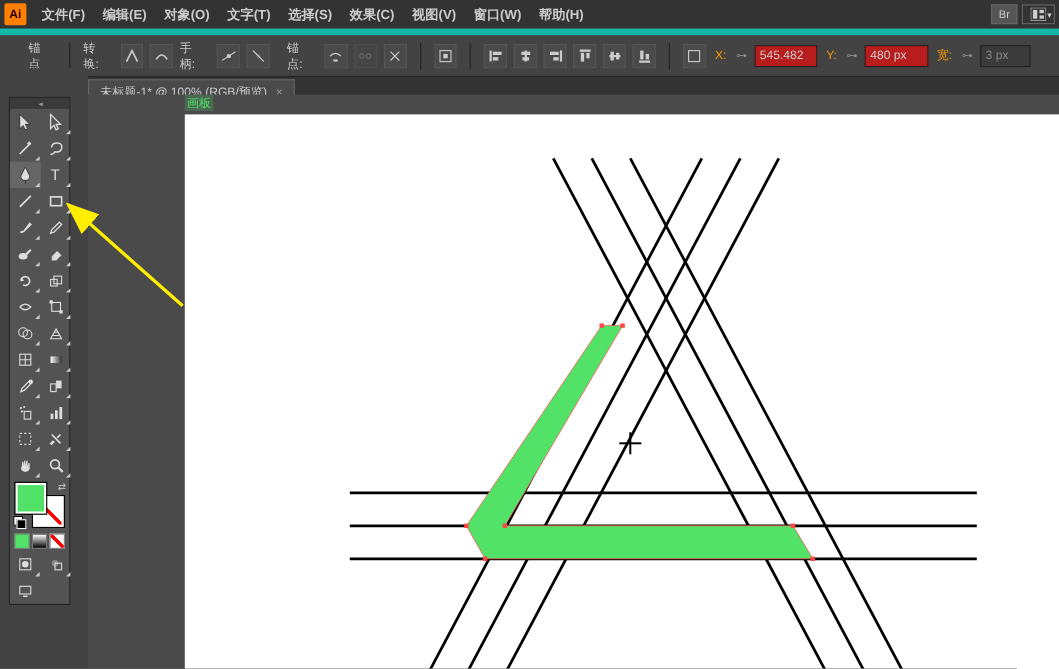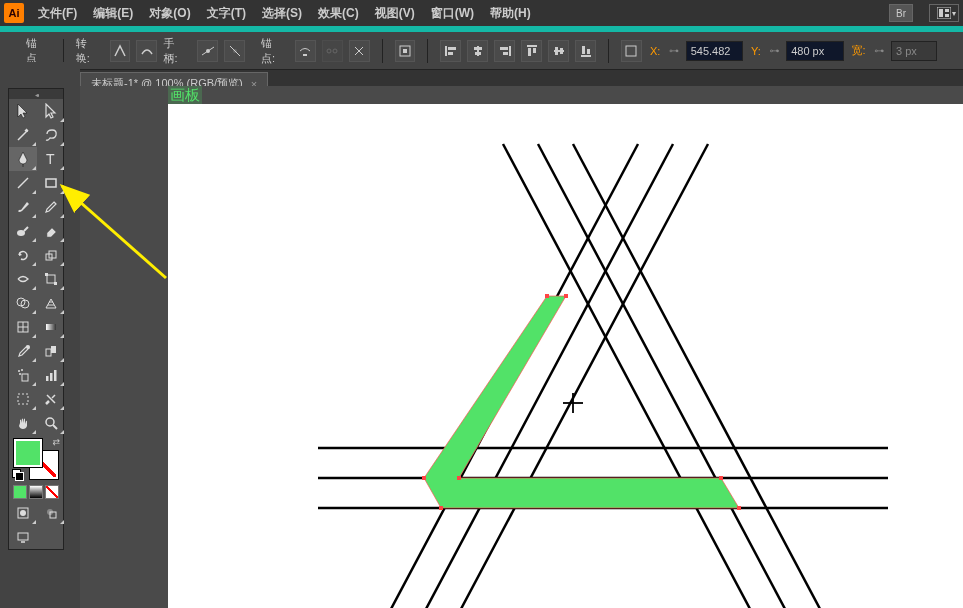--- a/index.html
+++ b/index.html
@@ -2,31 +2,31 @@
 <html><head>
 <meta charset="utf-8">
 <style>
 * { margin: 0; padding: 0; box-sizing: border-box; font-family: "Microsoft YaHei", Arial, sans-serif; }
 body { background: #4a4a4a; width: 963px; height: 608px; overflow: hidden; position: relative; }
 
 
 .menubar { height: 26px; background: #333333; display: flex; align-items: center; padding: 0 4px; color: #ccc; font-size: 12px; }
 .ai-logo { width: 20px; height: 20px; background: #ff7f00; color: #2b0000; font-weight: bold; display: flex; align-items: center; justify-content: center; font-size: 11px; border-radius: 2px; margin-right: 6px; }
 .menu-item { padding: 0 8px; cursor: pointer; font-weight: bold; }
-.menu-right { margin-left: auto; display: flex; gap: 16px; }
+.menu-right { margin-left: auto; display: flex; gap: 4px; }
 .menu-icon-btn { width: 24px; height: 18px; background: #555; border: 1px solid #666; display: flex; align-items: center; justify-content: center; font-size: 10px; color: #ccc; }
 .menu-dropdown-indicator { width: 30px; height: 18px; border: 1px solid #666; display: flex; align-items: center; justify-content: center; position: relative; }
 .menu-dropdown-indicator::after { content: '▾'; font-size: 8px; position: absolute; right: 2px; }
 
 
 .optbar { height: 44px; background: #434343; border-top: 6px solid #14b8a6; border-bottom: 1px solid #222; display: flex; align-items: center; padding: 0 26px; color: #ccc; font-size: 11px; gap: 6px; }
 .optbar .label { margin-right: 4px; }
 .opt-sep { width: 1px; height: 24px; background: #222; margin: 0 6px; }
 .opt-icon { width: 22px; height: 22px; border: 1px solid #555; background: #4a4a4a; display: flex; align-items: center; justify-content: center; font-size: 11px; color: #ccc; }
-.coord-box { width: 60px; height: 20px; background: #0f172a; border: 1px solid #222; color: #ccc; padding: 0 4px; font-size: 11px; display: flex; align-items: center; }
+.coord-box { width: 60px; height: 20px; background: #b91c1c; border: 1px solid #222; color: #ccc; padding: 0 4px; font-size: 11px; display: flex; align-items: center; }
 .coord-label { color: #ff9a00; font-size: 11px; padding: 0 2px; }
 .link-icon { width: 12px; height: 18px; display: flex; align-items: center; justify-content: center; color: #888; font-size: 10px; }
 
 
 .tabbar { height: 24px; background: #333; display: flex; align-items: flex-end; padding-left: 80px; }
 .doc-tab { height: 22px; background: #4a4a4a; color: #ccc; font-size: 11px; padding: 8px 10px; display: flex; align-items: center; gap: 8px; border-top: 1px solid #666; border-left: 1px solid #666; border-right: 1px solid #666; }
 .doc-tab .close { cursor: pointer; color: #999; }
 .leftstrip2 { position: absolute; left: 0; top: 62px; width: 80px; height: 546px; background: #434343; }
 
 
@@ -51,21 +51,21 @@
 .mode-row { display: flex; justify-content: center; gap: 2px; padding: 2px 0; }
 .mode-sw { width: 14px; height: 14px; border: 1px solid #777; }
 .mode-sw.green { background: #52e268; }
 .mode-sw.grad { background: linear-gradient(to bottom, #fff, #000); }
 .mode-sw.none { background: #fff; position: relative; }
 .mode-sw.none::after { content: ''; position: absolute; left: 0; top: 0; right: 0; bottom: 0; background: linear-gradient(to top right, transparent 42%, red 42%, red 58%, transparent 58%); }
 
 
 .canvas-area { position: absolute; left: 80px; top: 86px; right: 0; bottom: 0; background: #4a4a4a; overflow: hidden; }
 .artboard { position: absolute; left: 88px; top: 18px; width: 800px; height: 600px; background: #fff; }
-.artboard-label { position: absolute; left: 88px; top: 0; font-size: 15px; color: #52e268; background: rgba(82,226,104,0.2); padding: 0 2px; }
+.artboard-label { position: absolute; left: 88px; top: 0; font-size: 11px; color: #52e268; background: rgba(82,226,104,0.2); padding: 0 2px; }
 
 
 .yellow-arrow { position: absolute; left: 48px; top: 178px; width: 130px; height: 110px; pointer-events: none; }
 
 svg { display: block; }
 </style>
 </head>
 <body>
 
 <div class="menubar">

